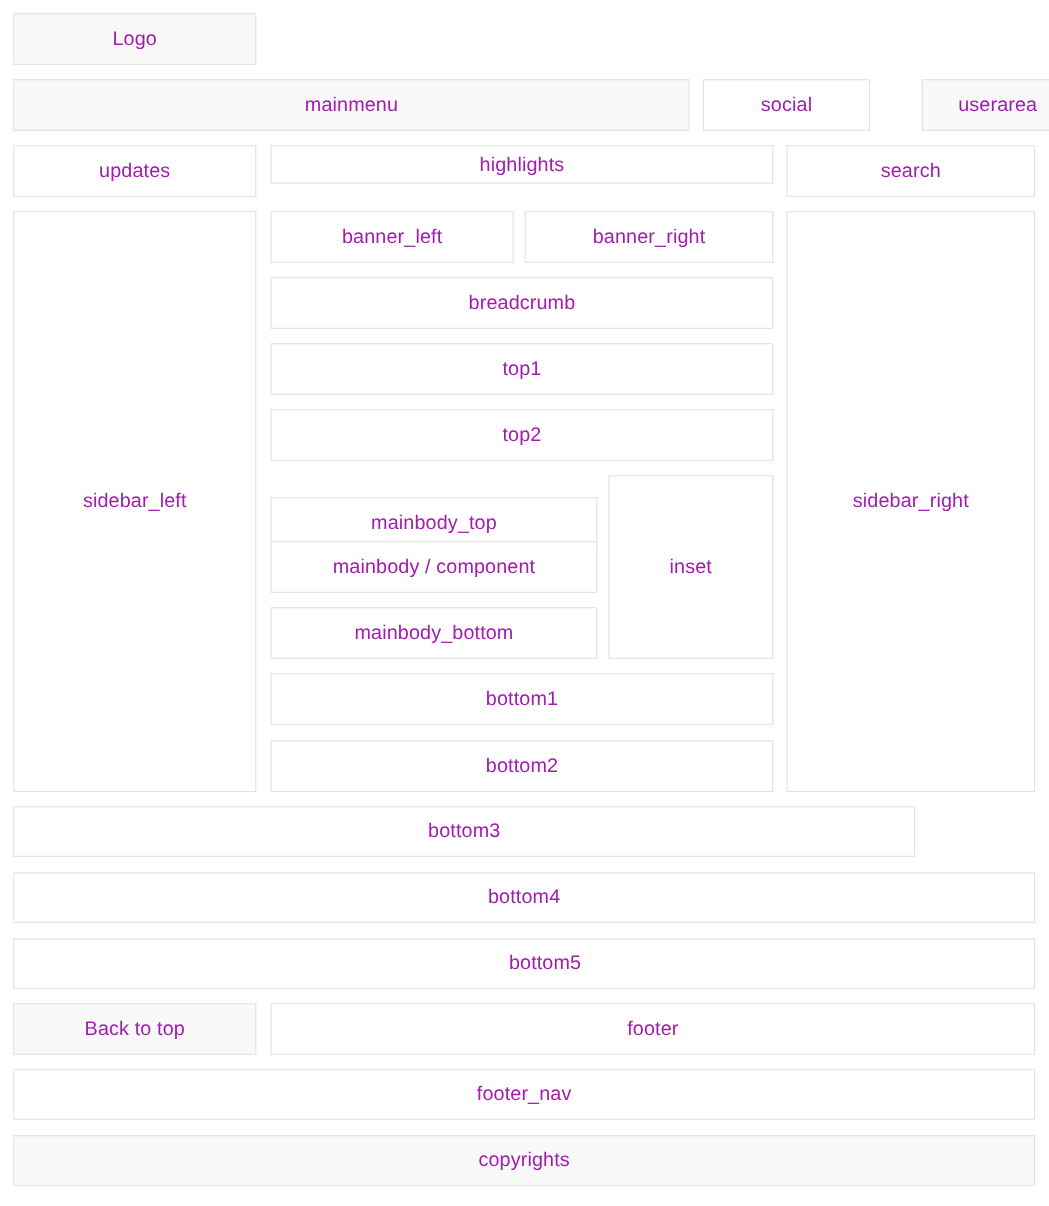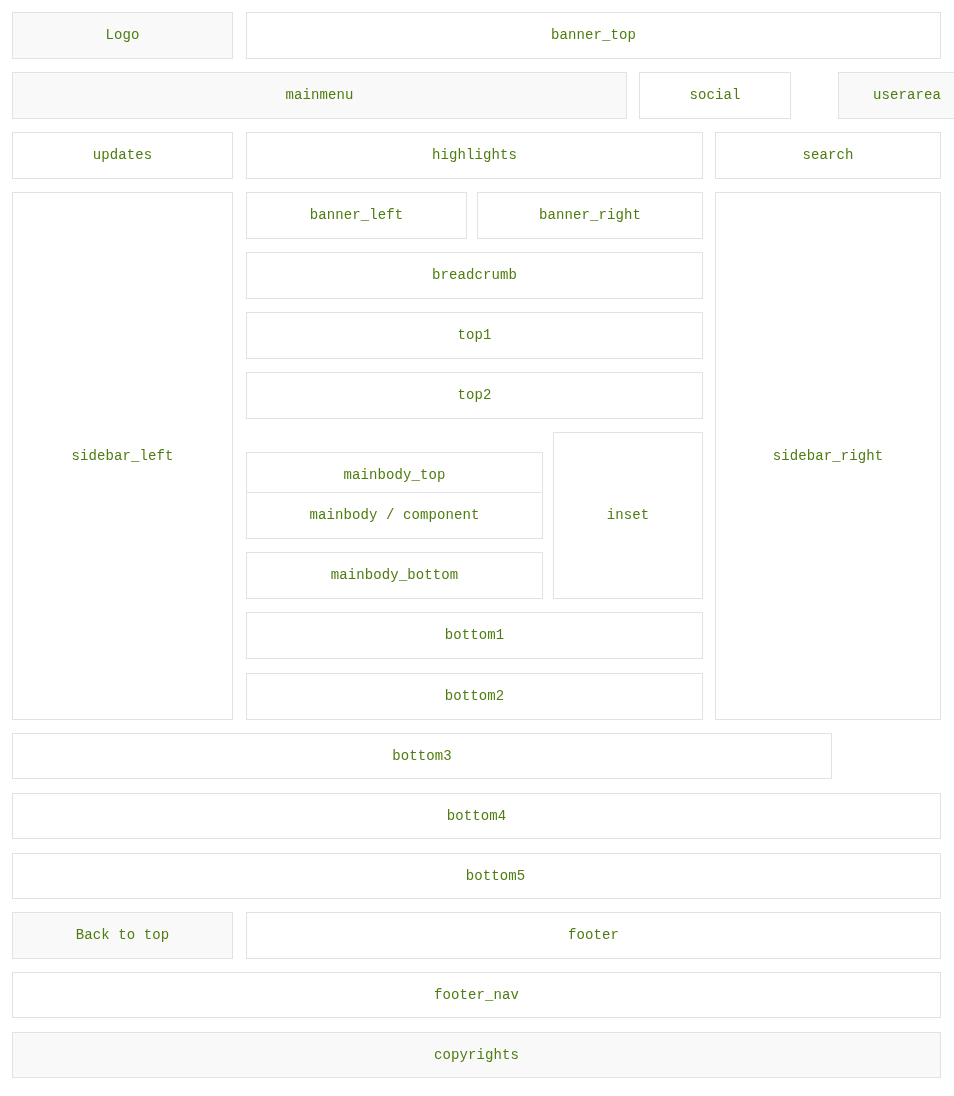--- a/index.html
+++ b/index.html
@@ -25,47 +25,46 @@
   }
 
   
   .box {
     position: absolute;
     border: 1px solid #e2e2e2;
     background: #ffffff;
     display: flex;
     align-items: center;
     justify-content: center;
-    font-size: 14px;
+    font-size: 18px;
     line-height: 1.2;
-    color: #4d7c0f;
+    color: #a21caf;
     text-align: center;
     letter-spacing: 0.1px;
-    font-family: Liberation Mono, monospace;
   }
   .box.shaded {
     background: #f9f9f9;
   }
   .box .lbl {
     display: block;
     pointer-events: none;
   }
 
   
   #logo          { left: 12px;  top: 12px;  width: 221px; height: 47px; }
   #banner-top    { left: 246px; top: 12px;  width: 695px; height: 47px; }
 
   
   #mainmenu      { left: 12px;  top: 72px;  width: 615px; height: 47px; }
   #social        { left: 639px; top: 72px;  width: 152px; height: 47px; }
   #userarea      { left: 803px; top: 72px;  width: 138px; height: 47px; margin-left: 35px; }
 
   
   #updates       { left: 12px;  top: 132px; width: 221px; height: 47px; }
-  #highlights    { left: 246px; top: 132px; width: 457px; height: 47px; }
+  #highlights    { left: 246px; top: 132px; width: 457px; height: 35px; }
   #search        { left: 715px; top: 132px; width: 226px; height: 47px; }
 
   
   #sidebar-left  { left: 12px;  top: 192px; width: 221px; height: 528px; }
   #sidebar-right { left: 715px; top: 192px; width: 226px; height: 528px; }
 
   
   #banner-left   { left: 246px; top: 192px; width: 221px; height: 47px; }
   #banner-right  { left: 477px; top: 192px; width: 226px; height: 47px; }
   #breadcrumb    { left: 246px; top: 252px; width: 457px; height: 47px; }
@@ -91,23 +90,20 @@
   #footer-nav    { left: 12px;  top: 972px;  width: 929px; height: 46px; }
   #copyrights    { left: 12px;  top: 1032px; width: 929px; height: 46px; }
 </style>
 </head>
 <body>
 
 <div class="layout">
 
   <div class="box shaded" id="logo">
     <span class="lbl">Logo</span>
-  </div>
-  <div class="box" id="banner-top">
-    <span class="lbl">banner_top</span>
   </div>
 
   <div class="box shaded" id="mainmenu">
     <span class="lbl">mainmenu</span>
   </div>
   <div class="box" id="social">
     <span class="lbl">social</span>
   </div>
   <div class="box shaded" id="userarea">
     <span class="lbl">userarea</span>

